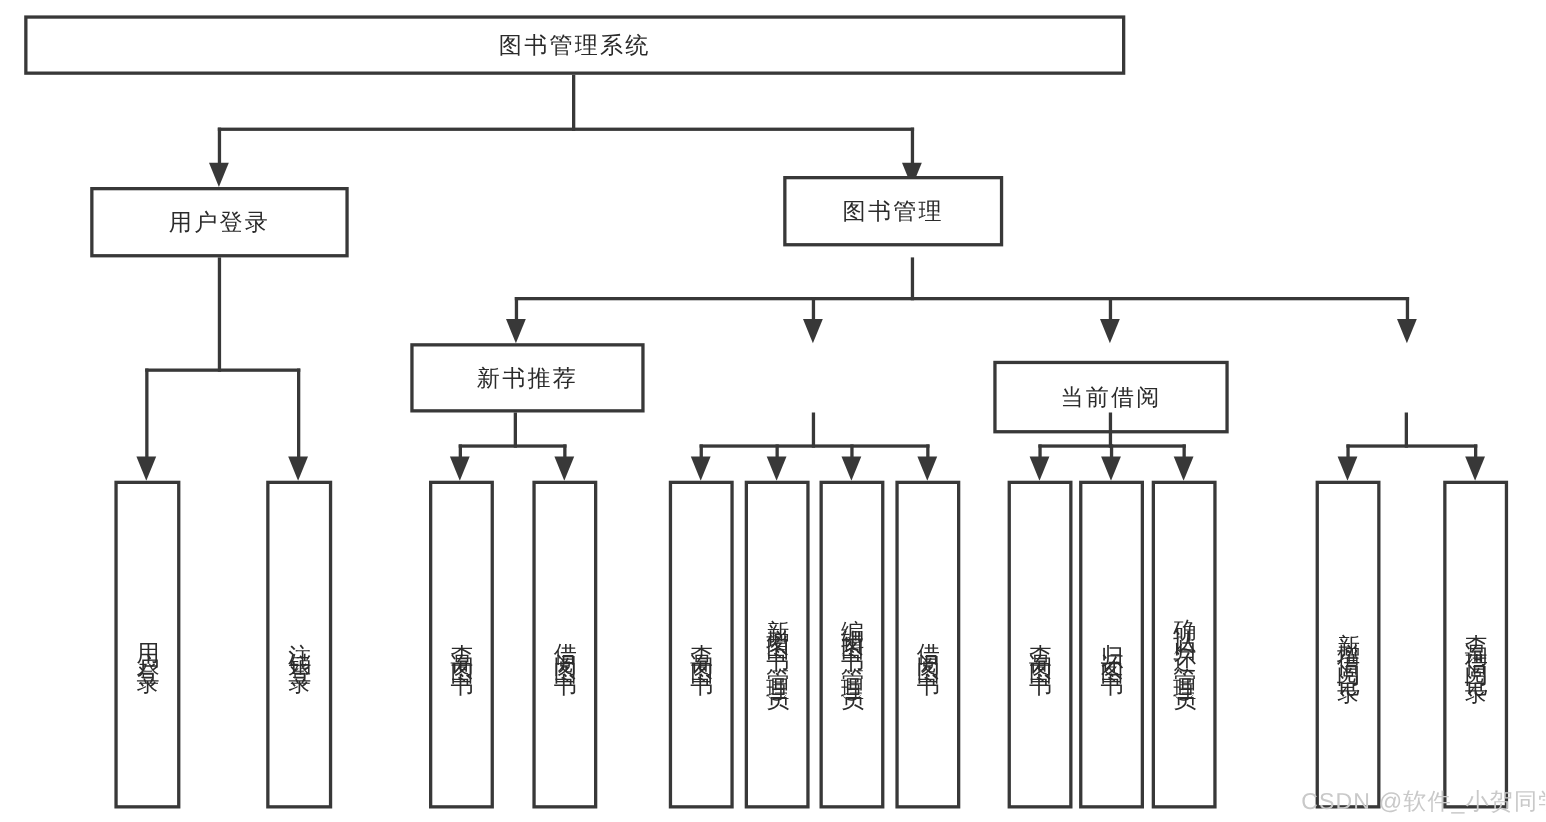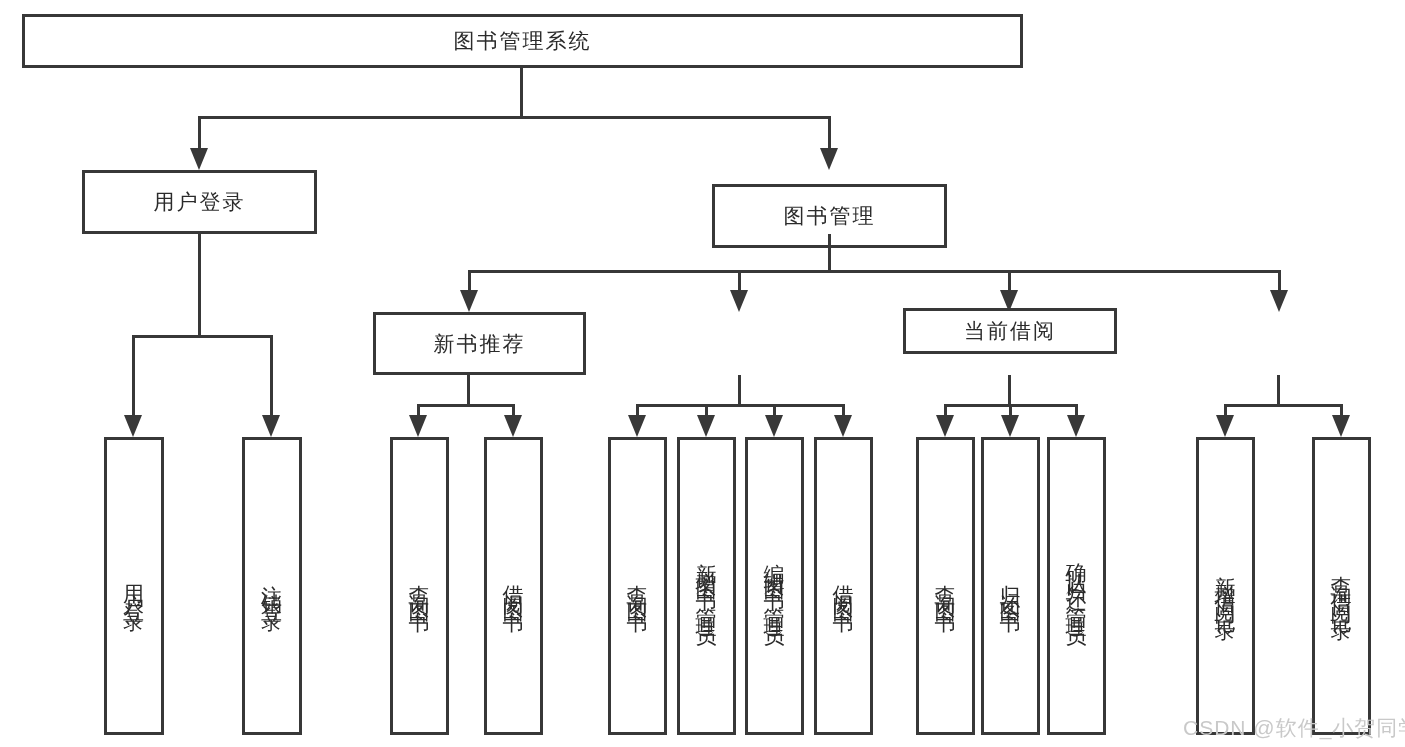--- a/index.html
+++ b/index.html
@@ -39,21 +39,21 @@
   <div class="ln" style="left:520px;top:68px;width:3px;height:51px"></div>
   <div class="ln" style="left:198px;top:116px;width:633px;height:3px"></div>
   <div class="ln" style="left:198px;top:116px;width:3px;height:36px"></div>
   <div class="arr" style="left:190px;top:148px"></div>
   <div class="ln" style="left:828px;top:116px;width:3px;height:36px"></div>
   <div class="arr" style="left:820px;top:148px"></div>
 
   <div class="box h" style="left:82px;top:170px;width:235px;height:64px">
     <span>用户登录</span>
   </div>
-  <div class="box h" style="left:712px;top:184px;width:235px;height:64px">
+  <div class="box h" style="left:712px;top:160px;width:200px;height:64px">
     <span>图书管理</span>
   </div>
 
   <div class="ln" style="left:198px;top:234px;width:3px;height:104px"></div>
   <div class="ln" style="left:132px;top:335px;width:141px;height:3px"></div>
   <div class="ln" style="left:132px;top:335px;width:3px;height:83px"></div>
   <div class="arr" style="left:124px;top:415px"></div>
   <div class="ln" style="left:270px;top:335px;width:3px;height:83px"></div>
   <div class="arr" style="left:262px;top:415px"></div>
 
@@ -64,21 +64,21 @@
   <div class="ln" style="left:738px;top:270px;width:3px;height:23px"></div>
   <div class="arr" style="left:730px;top:290px"></div>
   <div class="ln" style="left:1008px;top:270px;width:3px;height:23px"></div>
   <div class="arr" style="left:1000px;top:290px"></div>
   <div class="ln" style="left:1278px;top:270px;width:3px;height:23px"></div>
   <div class="arr" style="left:1270px;top:290px"></div>
 
   <div class="box h" style="left:373px;top:312px;width:213px;height:63px">
     <span>新书推荐</span>
   </div>
-  <div class="box h" style="left:903px;top:308px;width:214px;height:46px">
+  <div class="box h" style="left:903px;top:328px;width:214px;height:66px">
     <span>当前借阅</span>
   </div>
 
   <div class="ln" style="left:467px;top:375px;width:3px;height:32px"></div>
   <div class="ln" style="left:417px;top:404px;width:98px;height:3px"></div>
   <div class="ln" style="left:417px;top:404px;width:3px;height:14px"></div>
   <div class="arr" style="left:409px;top:415px"></div>
   <div class="ln" style="left:512px;top:404px;width:3px;height:14px"></div>
   <div class="arr" style="left:504px;top:415px"></div>
 

